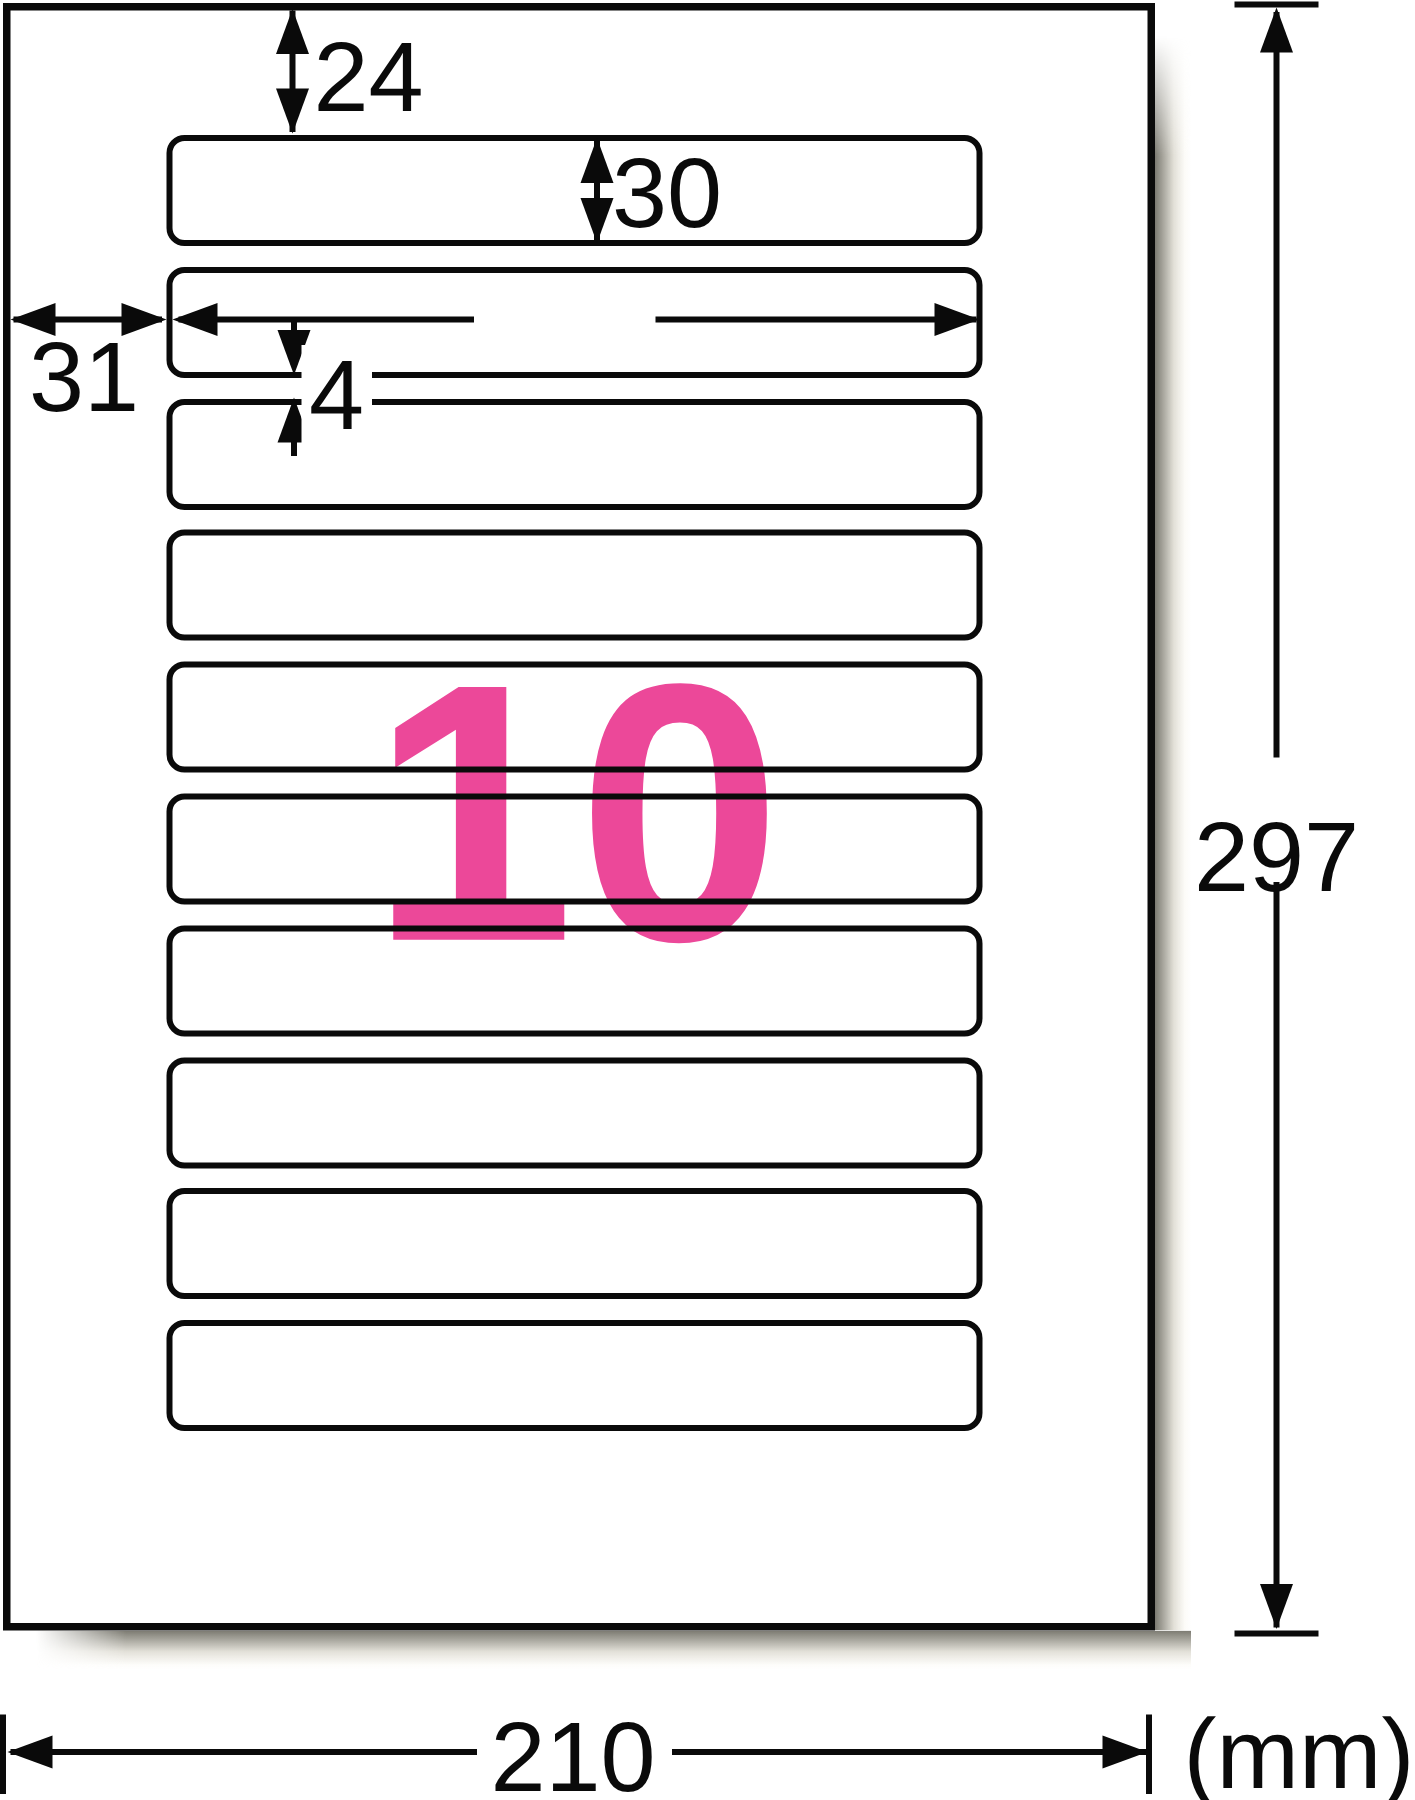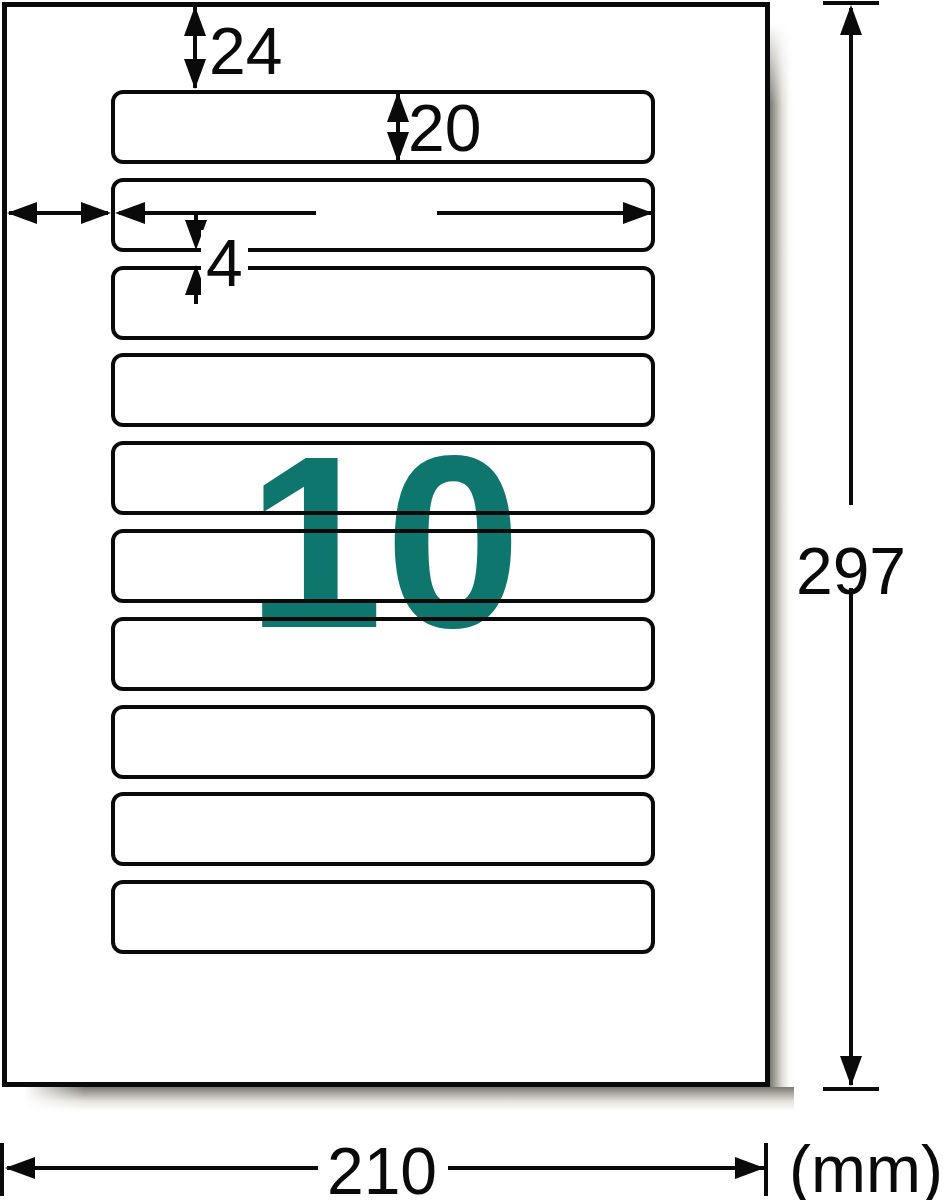--- a/index.html
+++ b/index.html
@@ -21,21 +21,21 @@
   }
   .shadow-bottom{
     position:absolute;left:24px;top:1087px;width:770px;height:26px;z-index:1;
     background:linear-gradient(to bottom, rgba(72,70,58,0.72), rgba(178,172,150,0.35) 55%, rgba(238,233,212,0.12) 88%, rgba(255,255,255,0));
     -webkit-mask-image:linear-gradient(to right, rgba(0,0,0,0), #000 60px);
     mask-image:linear-gradient(to right, rgba(0,0,0,0), #000 60px);
   }
   
   .count-number{
     position:absolute;left:385px;top:542px;transform:translate(-50%,-50%);
-    font-size:245px;font-weight:bold;line-height:1;color:#0f766e;z-index:2;
+    font-size:245px;font-weight:bold;line-height:1;color:#ec4899;z-index:2;
     letter-spacing:2px;white-space:nowrap;
   }
   
   .label-row{
     position:absolute;left:111px;width:544px;height:74px;box-sizing:border-box;
     border:4px solid #0a0a0a;border-radius:12px;background:transparent;z-index:3;
   }
   
   .hline{position:absolute;height:4px;background:#0a0a0a;z-index:4;}
   .vline{position:absolute;width:4px;background:#0a0a0a;z-index:4;}
@@ -77,30 +77,31 @@
     </div>
 
   <div class="vline" style="left:193px;top:7px;height:81px;"></div>
   <div class="ah ah-up" style="left:184px;top:6px;"></div>
   <div class="ah ah-down" style="left:184px;top:59px;"></div>
   <div class="dim-text" style="left:209px;top:18px;">24</div>
 
   <div class="vline" style="left:396px;top:93px;height:68px;"></div>
   <div class="ah ah-up" style="left:387px;top:92px;"></div>
   <div class="ah ah-down" style="left:387px;top:132px;"></div>
-  <div class="dim-text" style="left:408px;top:95px;">20</div>
+  <div class="dim-text" style="left:408px;top:95px;">30</div>
 
   <div class="hline" style="left:119px;top:211px;width:197px;"></div>
   <div class="hline" style="left:437px;top:211px;width:214px;"></div>
   <div class="ah ah-left" style="left:115px;top:202px;"></div>
   <div class="ah ah-right" style="left:623px;top:202px;"></div>
 
   <div class="hline" style="left:9px;top:211px;width:99px;"></div>
   <div class="ah ah-left" style="left:7px;top:202px;"></div>
   <div class="ah ah-right" style="left:81px;top:202px;"></div>
+  <div class="dim-text centered" style="left:56px;top:218px;">31</div>
 
   <div class="vline" style="left:194px;top:214px;height:14px;"></div>
   <div class="ah ah-down" style="left:185px;top:220px;"></div>
   <div class="ah ah-up" style="left:185px;top:265px;"></div>
   <div class="vline" style="left:194px;top:288px;height:16px;"></div>
   <div class="dim-text halo" style="left:201px;top:230px;">4</div>
 
   <div class="hline" style="left:823px;top:1px;width:56px;"></div>
   <div class="ah ah-up" style="left:840px;top:5px;"></div>
   <div class="vline" style="left:849px;top:8px;height:497px;"></div>

